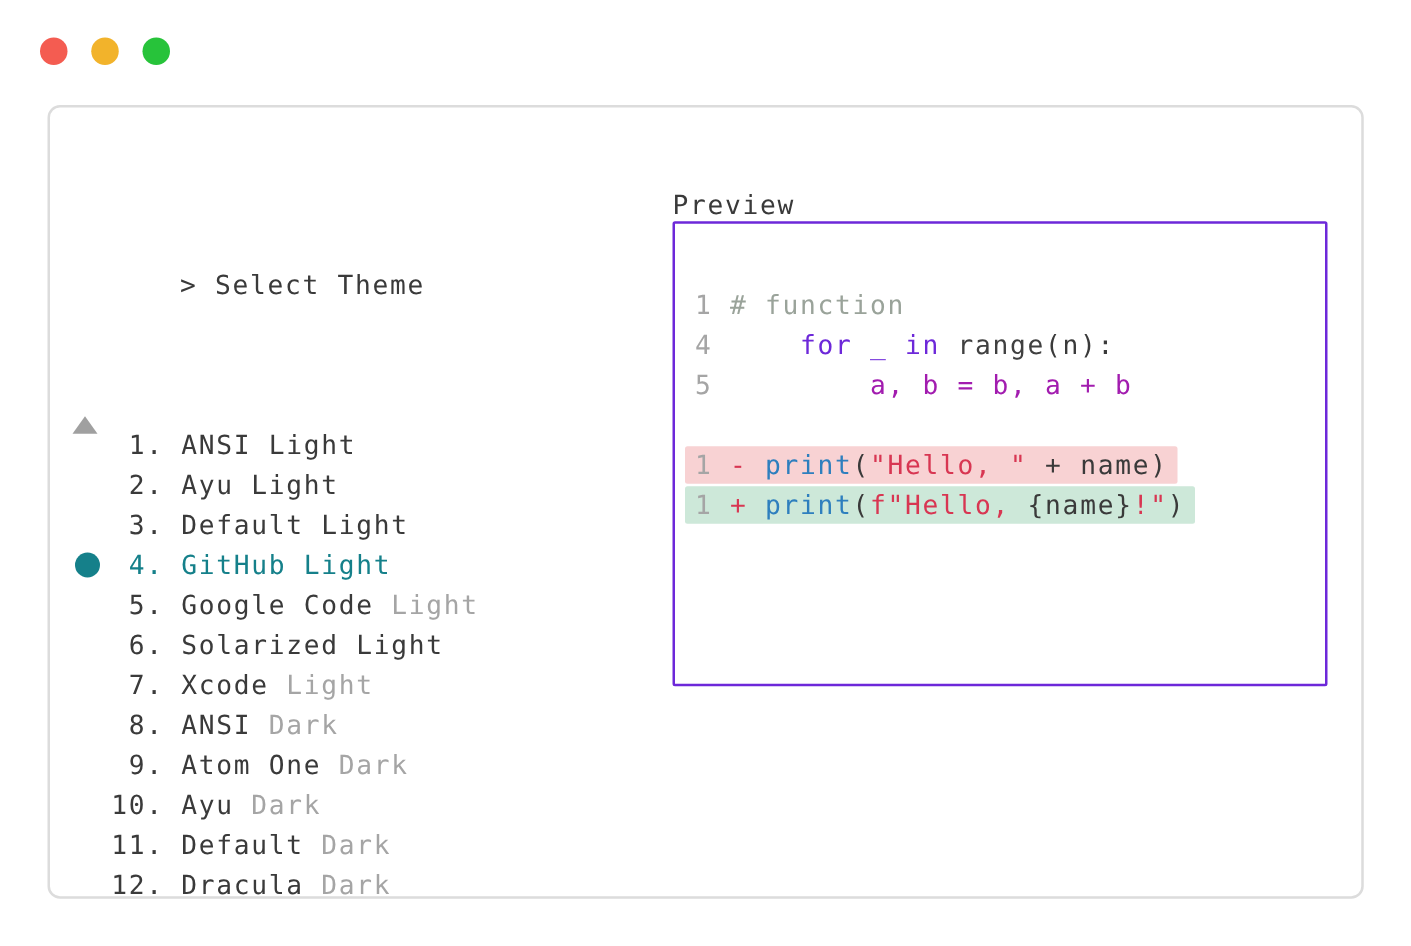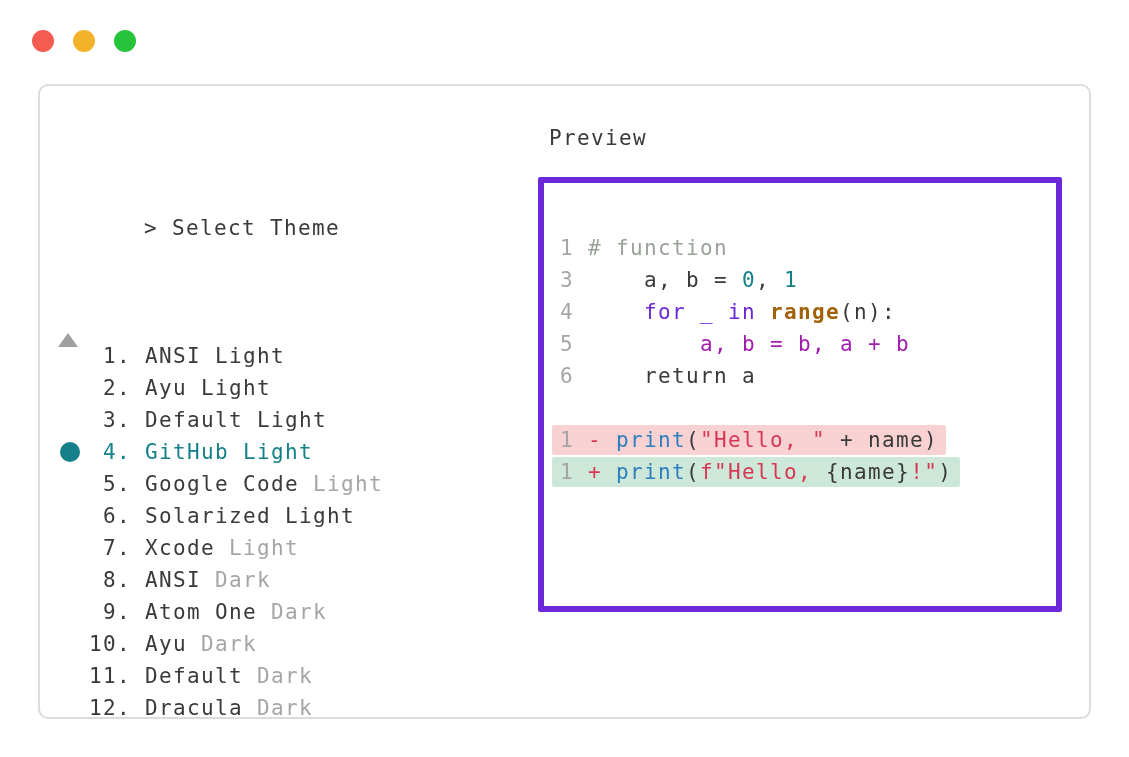--- a/index.html
+++ b/index.html
@@ -17,23 +17,23 @@
   .hdr{padding-left:20px;}
   .hdr .title{margin-left:14px;}
   .itemrow{padding-left:20px;}
   .bul{display:inline-block;width:29px;}
   .no{display:inline-block;width:42px;text-align:right;}
   .nm{padding-left:14px;}
   .dot{position:absolute;left:20px;top:6px;width:20px;height:20px;border-radius:50%;}
   .tri-up{width:0;height:0;border-left:10px solid transparent;border-right:10px solid transparent;
     border-bottom:14px solid #a0a0a0;margin:9px 0 0 18px;}
   
-  .preview-label{position:absolute;left:498px;top:36px;height:32px;line-height:32px;margin-left:11px;}
-  .pbox{position:absolute;left:498px;top:91px;width:524px;height:435px;box-sizing:border-box;
-    border:6px solid #6d28d9;border-radius:2px;background:#fff;}
+  .preview-label{position:absolute;left:498px;top:62px;height:32px;line-height:32px;}
+  .pbox{position:absolute;left:498px;top:91px;width:524px;height:372px;box-sizing:border-box;
+    border:2px solid #6d28d9;border-radius:2px;background:#fff;}
   .code{padding:49px 0 0 16px;}
   .cline{height:32px;line-height:32px;white-space:pre;font-size:21px;letter-spacing:1.36px;}
   .hl{display:inline-block;height:30px;line-height:30px;vertical-align:top;margin-top:1px;
     padding:0 8px;margin-left:-8px;border-radius:2px;}
 </style>
 </head>
 <body>
 
 <div class="lights">
   <div class="light" style="background: rgb(244, 92, 81);"></div>
@@ -53,23 +53,21 @@
     <div id="theme-list"><div class="row itemrow"><span class="bul"></span><span class="no" style="color: rgb(58, 58, 58);">1.</span><span class="nm" style="color: rgb(58, 58, 58);">ANSI Light</span></div><div class="row itemrow"><span class="bul"></span><span class="no" style="color: rgb(58, 58, 58);">2.</span><span class="nm" style="color: rgb(58, 58, 58);">Ayu Light</span></div><div class="row itemrow"><span class="bul"></span><span class="no" style="color: rgb(58, 58, 58);">3.</span><span class="nm" style="color: rgb(58, 58, 58);">Default Light</span></div><div class="row itemrow"><span class="dot" style="background: rgb(21, 128, 138);"></span><span class="bul"></span><span class="no" style="color: rgb(21, 128, 138);">4.</span><span class="nm" style="color: rgb(21, 128, 138);">GitHub Light</span></div><div class="row itemrow"><span class="bul"></span><span class="no" style="color: rgb(58, 58, 58);">5.</span><span class="nm" style="color: rgb(58, 58, 58);">Google Code</span><span class="dimtxt" style="color: rgb(165, 165, 165);"> Light</span></div><div class="row itemrow"><span class="bul"></span><span class="no" style="color: rgb(58, 58, 58);">6.</span><span class="nm" style="color: rgb(58, 58, 58);">Solarized Light</span></div><div class="row itemrow"><span class="bul"></span><span class="no" style="color: rgb(58, 58, 58);">7.</span><span class="nm" style="color: rgb(58, 58, 58);">Xcode</span><span class="dimtxt" style="color: rgb(165, 165, 165);"> Light</span></div><div class="row itemrow"><span class="bul"></span><span class="no" style="color: rgb(58, 58, 58);">8.</span><span class="nm" style="color: rgb(58, 58, 58);">ANSI</span><span class="dimtxt" style="color: rgb(165, 165, 165);"> Dark</span></div><div class="row itemrow"><span class="bul"></span><span class="no" style="color: rgb(58, 58, 58);">9.</span><span class="nm" style="color: rgb(58, 58, 58);">Atom One</span><span class="dimtxt" style="color: rgb(165, 165, 165);"> Dark</span></div><div class="row itemrow"><span class="bul"></span><span class="no" style="color: rgb(58, 58, 58);">10.</span><span class="nm" style="color: rgb(58, 58, 58);">Ayu</span><span class="dimtxt" style="color: rgb(165, 165, 165);"> Dark</span></div><div class="row itemrow"><span class="bul"></span><span class="no" style="color: rgb(58, 58, 58);">11.</span><span class="nm" style="color: rgb(58, 58, 58);">Default</span><span class="dimtxt" style="color: rgb(165, 165, 165);"> Dark</span></div><div class="row itemrow"><span class="bul"></span><span class="no" style="color: rgb(58, 58, 58);">12.</span><span class="nm" style="color: rgb(58, 58, 58);">Dracula</span><span class="dimtxt" style="color: rgb(165, 165, 165);"> Dark</span></div></div>
     
     
     
   </div>
 
   <div class="preview-label mono">Preview</div>
   <div class="pbox">
     <div id="code-block" class="code">
         <div class="cline"><span class="ln" style="color: rgb(165, 165, 165);">1 </span><span class="tok" style="color: rgb(154, 163, 154);"># function</span></div>
-        <div class="cline"><span class="ln" style="color: rgb(165, 165, 165);">3 </span><span class="tok" style="color: rgb(58, 58, 58);">    a, b = </span><span class="tok" style="color: rgb(21, 128, 138);">0</span><span class="tok" style="color: rgb(58, 58, 58);">, </span><span class="tok" style="color: rgb(21, 128, 138);">1</span></div>
-        <div class="cline"><span class="ln" style="color: rgb(165, 165, 165);">4 </span><span class="tok" style="color: #6d28d9;">    for _ in </span><span class="tok" style="color: #a16207; font-weight: bold;">range</span><span class="tok" style="color: rgb(58, 58, 58);">(n):</span></div>
+        <div class="cline"><span class="ln" style="color: rgb(165, 165, 165);">4 </span><span class="tok" style="color: #6d28d9;">    for _ in </span><span class="tok" style="color: #404040;">range</span><span class="tok" style="color: rgb(58, 58, 58);">(n):</span></div>
         <div class="cline"><span class="ln" style="color: rgb(165, 165, 165);">5 </span><span class="tok" style="color: #a21caf;">        a, b = b, a + b</span></div>
-        <div class="cline"><span class="ln" style="color: rgb(165, 165, 165);">6 </span><span class="tok" style="color: rgb(58, 58, 58);">    return a</span></div>
         <div class="cline"></div>
         <div class="cline"><span class="hl" style="background: rgb(248, 210, 211);"><span class="ln" style="color: rgb(165, 165, 165);">1 </span><span class="tok" style="color: rgb(216, 54, 82);">- </span><span class="tok" style="color: rgb(46, 127, 190);">print</span><span class="tok" style="color: rgb(58, 58, 58);">(</span><span class="tok" style="color: rgb(216, 54, 82);">"Hello, "</span><span class="tok" style="color: rgb(58, 58, 58);"> + name)</span></span></div>
         <div class="cline"><span class="hl" style="background: rgb(205, 232, 217);"><span class="ln" style="color: rgb(165, 165, 165);">1 </span><span class="tok" style="color: rgb(216, 54, 82);">+ </span><span class="tok" style="color: rgb(46, 127, 190);">print</span><span class="tok" style="color: rgb(58, 58, 58);">(</span><span class="tok" style="color: rgb(216, 54, 82);">f"Hello, </span><span class="tok" style="color: rgb(58, 58, 58);">{name}</span><span class="tok" style="color: rgb(216, 54, 82);">!"</span><span class="tok" style="color: rgb(58, 58, 58);">)</span></span></div>
       </div>
   </div>
 
 </div>
 
 </body></html>

